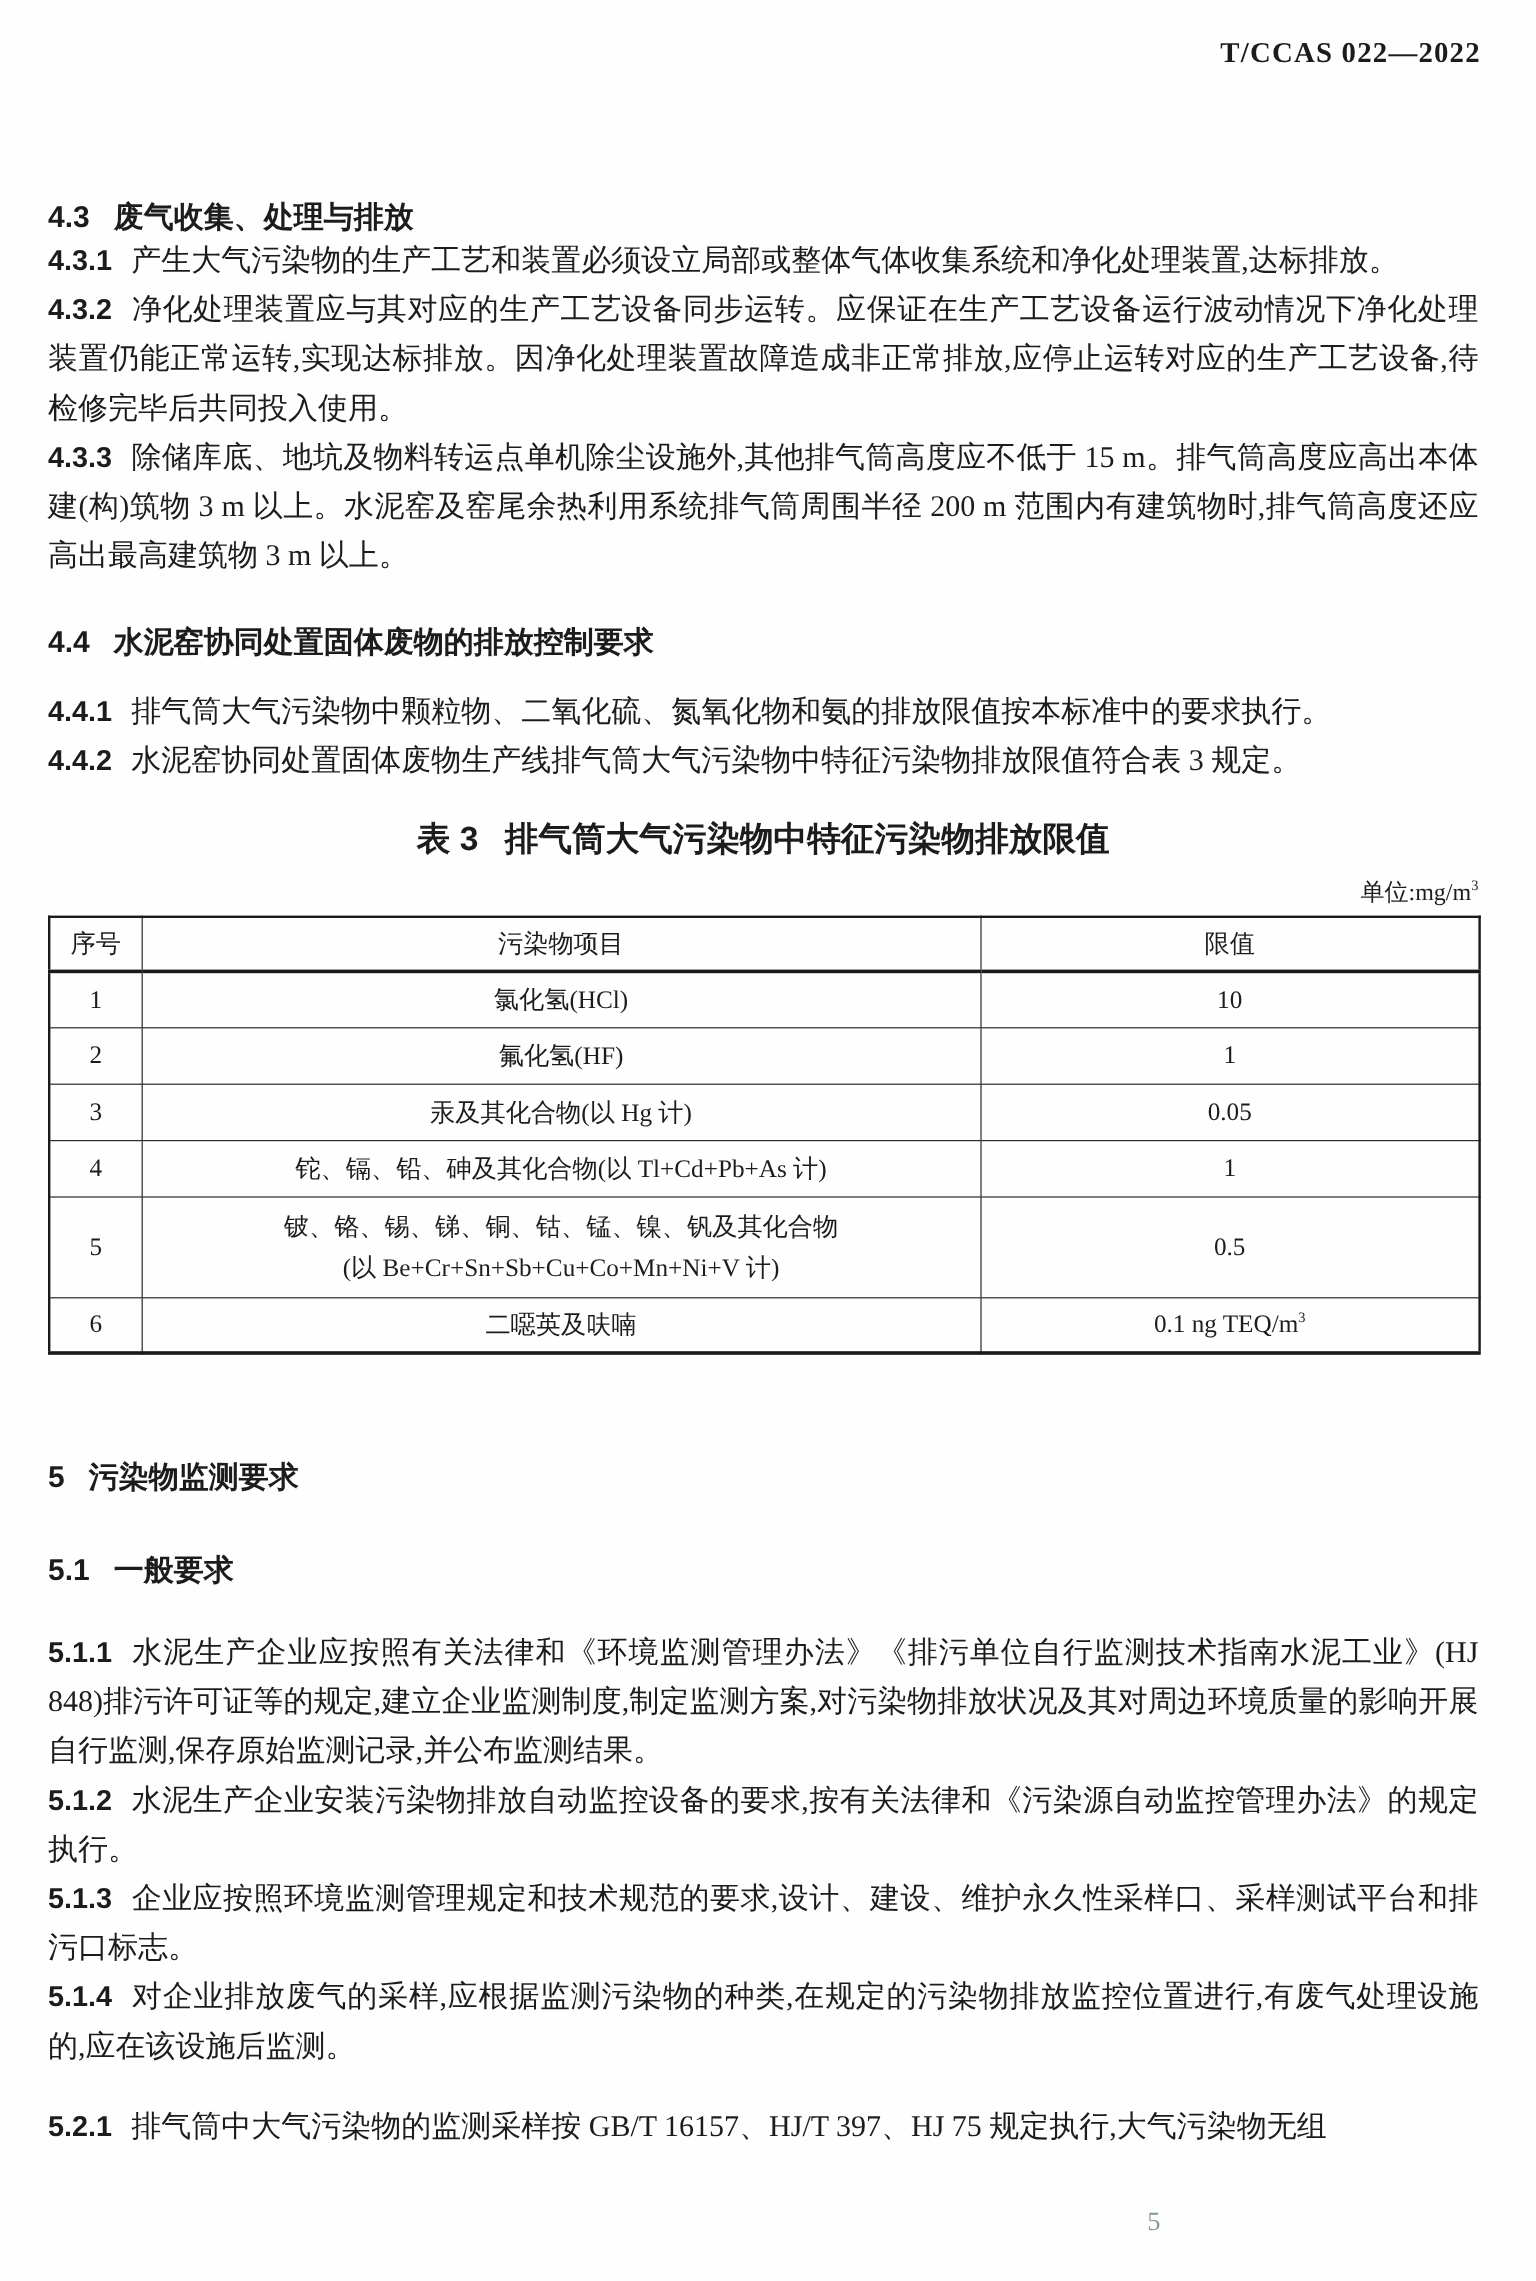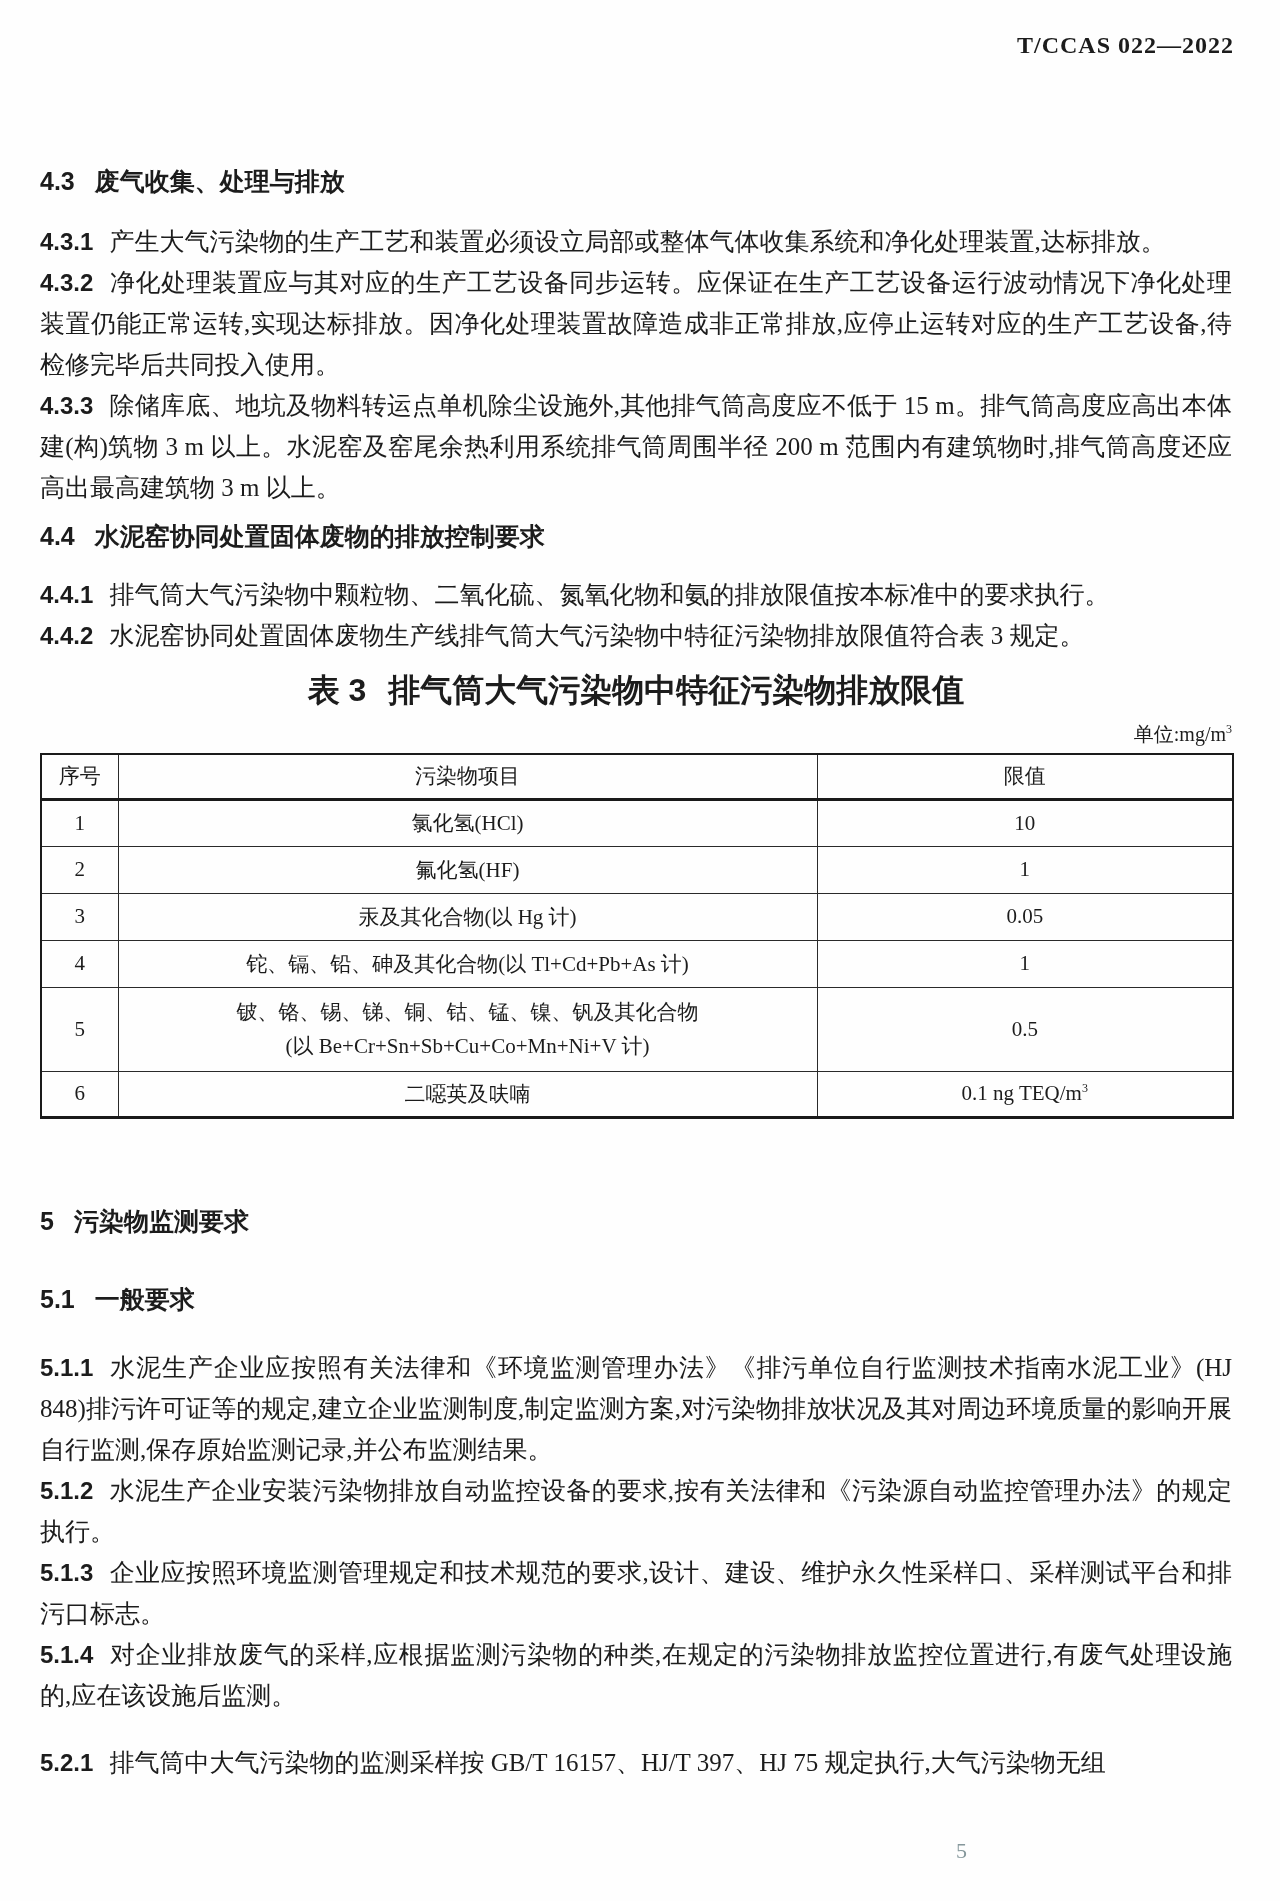--- a/index.html
+++ b/index.html
@@ -22,44 +22,44 @@
     width:1192px;
   }
   
   .sec-heading{
     font-family:"Liberation Sans", sans-serif;
     font-weight:bold;font-size:25px;line-height:32px;
     margin:0;
   }
   .sec-heading .h-num{margin-right:20px;}
   .h43{margin-top:165px;}
-  .h44{margin-top:12px;}
+  .h44{margin-top:35px;}
   .h5{margin-top:86px;}
   .h51{margin-top:46px;}
   .h52{margin-top:16px;}
   
   .clause{
     font-size:25px;line-height:41px;
     text-align:justify;
     margin:0;
   }
   .clause .c-num{
     font-family:"Liberation Sans", sans-serif;
     font-weight:bold;font-size:24px;
     margin-right:16px;
   }
-  .c431{margin-top:24px;}
+  .c431{}
   .c441{margin-top:22px;}
   .c511{margin-top:32px;}
   .c521{margin-top:26px;}
   
   .table-caption{
     font-family:"Liberation Sans", sans-serif;
-    font-weight:bold;font-size:32px;line-height:32px;
-    text-align:center;margin-top:18px;
+    font-weight:bold;font-size:28px;line-height:32px;
+    text-align:center;margin-top:28px;
   }
   .table-caption .cap-label{margin-right:22px;}
   .table-unit{
     font-size:20px;line-height:26px;
     text-align:right;margin-top:10px;
   }
   sup{font-size:12px;}
   
   table.limits{
     border-collapse:collapse;

